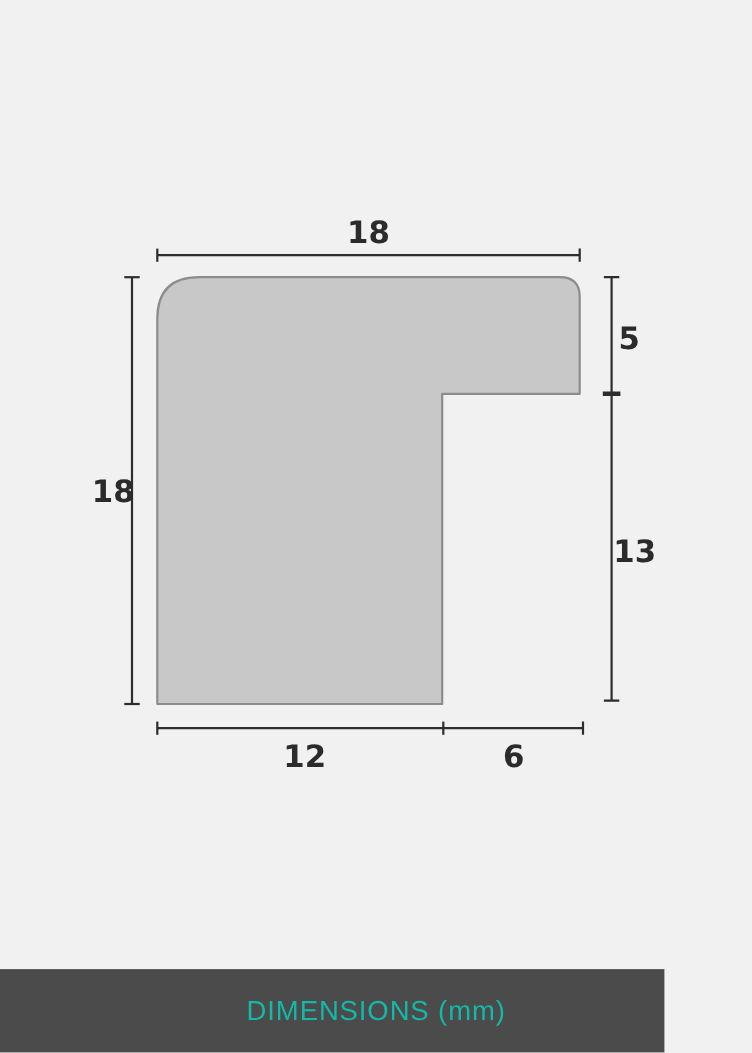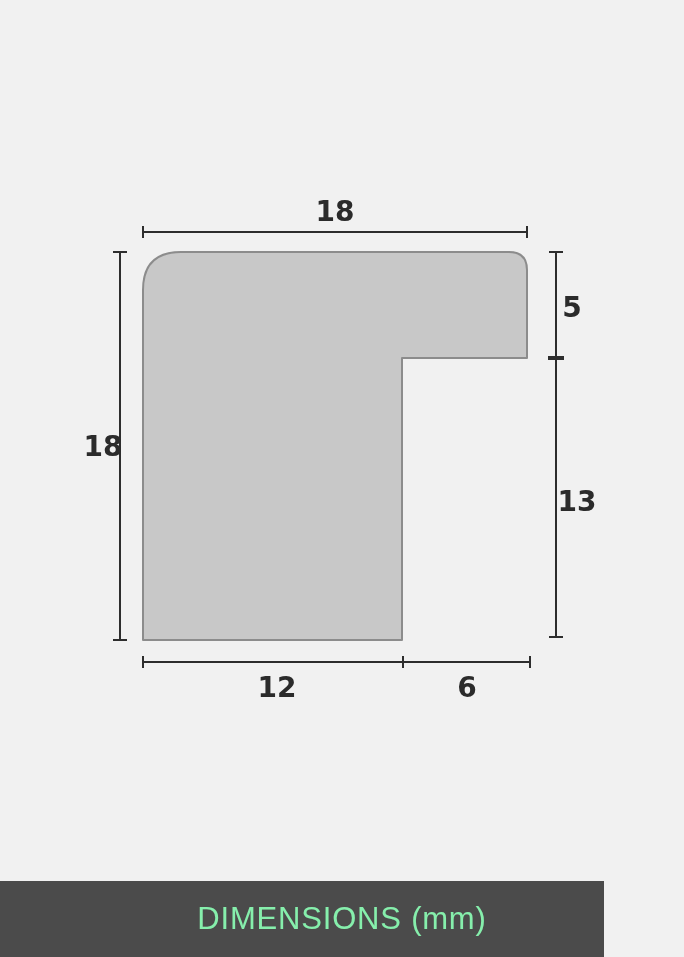--- a/index.html
+++ b/index.html
@@ -31,23 +31,23 @@
     left: 0;
     top: 881px;
     width: 684px;
     height: 76px;
     background: #4b4b4b;
     display: flex;
     align-items: center;
     justify-content: center;
   }
   .footer-label {
-    color: #86efac;
+    color: #14b8a6;
     font-family: "Liberation Sans", sans-serif;
-    font-size: 31px;
+    font-size: 25px;
     font-weight: 400;
     letter-spacing: 0.8px;
   }
 </style>
 </head>
 <body>
 
 <div class="screen">
 
   <svg class="diagram-svg" width="684" height="881" viewBox="0 0 684 881" xmlns="http://www.w3.org/2000/svg">

